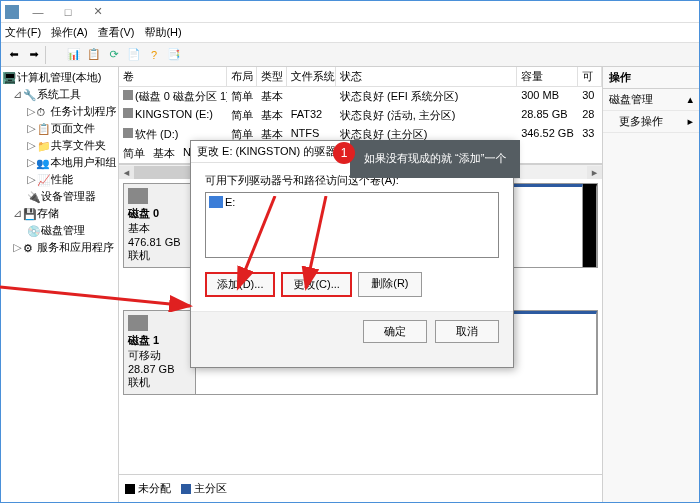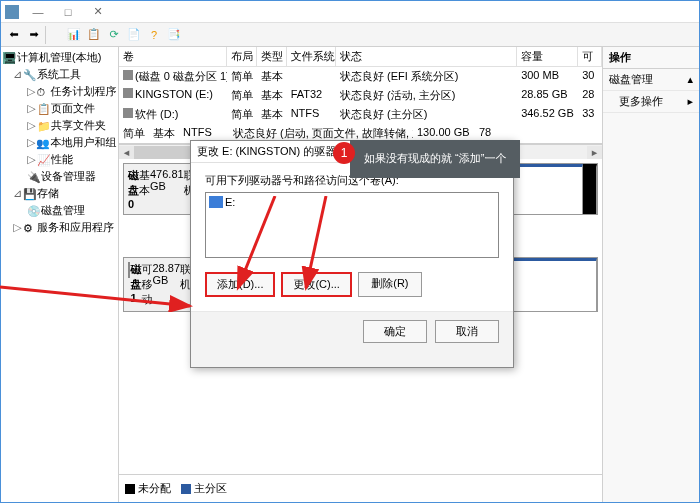--- a/index.html
+++ b/index.html
@@ -26,21 +26,21 @@
 .th{padding:2px 4px;border-right:1px solid #e0e0e0;white-space:nowrap;overflow:hidden}
 .tr{display:flex;padding:1px 0}
 .td{padding:1px 4px;white-space:nowrap;overflow:hidden}
 .c1{width:110px}.c2{width:30px}.c3{width:30px}.c4{width:50px}.c5{width:184px}.c6{width:62px}.c7{width:24px}
 .scrollbar{height:15px;background:#f0f0f0;border-top:1px solid #d0d0d0;display:flex;align-items:center}
 .sb-track{flex:1;height:13px;background:#f0f0f0;position:relative}
 .sb-thumb{position:absolute;left:0;width:60%;height:13px;background:#cdcdcd}
 .sb-btn{width:15px;height:13px;background:#e8e8e8;display:flex;align-items:center;justify-content:center;color:#666}
 .diskarea{flex:1;overflow:auto;padding:4px}
 .diskrow{display:flex;margin-bottom:6px;border:1px solid #999}
-.diskhdr{width:72px;background:#f0f0f0;padding:4px;border-right:1px solid #999;font-size:10px;display:flex;flex-direction:row}
+.diskhdr{width:72px;background:#f0f0f0;padding:4px;border-right:1px solid #999;font-size:10px;display:flex;flex-direction:column}
 .diskhdr .dicon{width:20px;height:16px;background:#888;margin-bottom:2px}
 .diskbody{flex:1;display:flex}
 .part{border-right:1px solid #999;padding:3px 5px;font-size:10px}
 .part.blue{border-top:3px solid #2c5aa0}
 .part.ukn{background:#000;border-top:3px solid #000;width:14px}
 .legend{height:28px;border-top:1px solid #d0d0d0;display:flex;align-items:center;padding:0 6px;gap:10px;font-size:10px}
 .lg-sw{width:10px;height:10px;display:inline-block;margin-right:3px;vertical-align:middle}
 .right{width:96px;background:#f8f8f8}
 .right-hdr{padding:3px 6px;font-weight:bold;border-bottom:1px solid #d0d0d0}
 .right-row{padding:3px 6px;display:flex;justify-content:space-between;align-items:center;border-bottom:1px solid #e8e8e8}
@@ -66,20 +66,26 @@
 
 <div class="win">
   <div class="titlebar">
     <div class="ticon"></div>
     <div class="winbtns">
       <div class="winbtn">—</div>
       <div class="winbtn">□</div>
       <div class="winbtn">✕</div>
     </div>
   </div>
+  <div class="menubar">
+    <span>文件(F)</span>
+    <span>操作(A)</span>
+    <span>查看(V)</span>
+    <span>帮助(H)</span>
+  </div>
   <div class="toolbar">
     <div class="tbtn">⬅</div>
     <div class="tbtn">➡</div>
     <div class="tbtn" style="border-left:1px solid #ccc"></div>
     <div class="tbtn">📊</div>
     <div class="tbtn">📋</div>
     <div class="tbtn" style="color:#2a7">⟳</div>
     <div class="tbtn">📄</div>
     <div class="tbtn" style="color:#e90">?</div>
     <div class="tbtn">📑</div>

